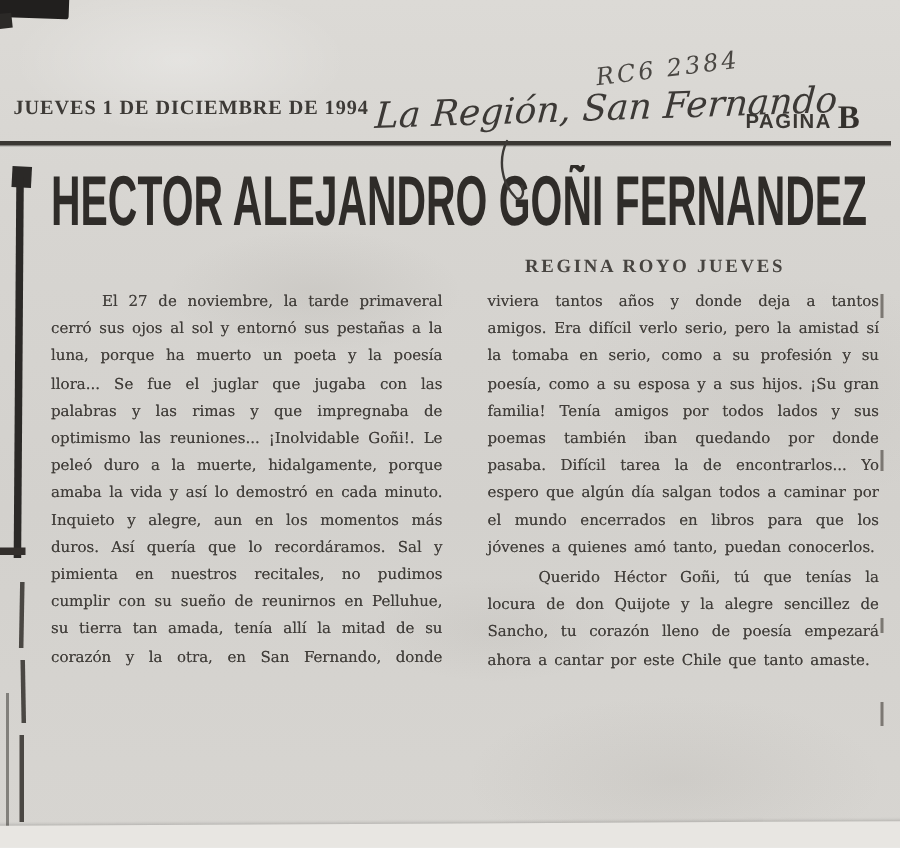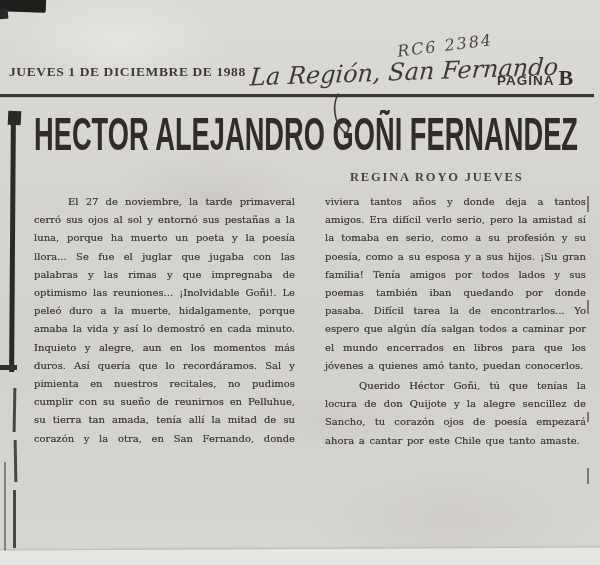--- a/index.html
+++ b/index.html
@@ -73,36 +73,36 @@
   <div class="lthin t2"></div>
   <div class="lthin t3"></div>
   <div class="lthin t4"></div>
   <div class="rdash r1"></div>
   <div class="rdash r2"></div>
   <div class="rdash r3"></div>
   <div class="rdash r4"></div>
 
   <div class="hw hw-code">RC6 2384</div>
 
-  <div class="dateline">JUEVES 1 DE DICIEMBRE DE 1988</div>
+  <div class="dateline">JUEVES 1 DE DICIEMBRE DE 1994</div>
   <div class="hw hw-paper">La Región, San Fernando</div>
   <div class="pagelabel">
     <span class="lbl">PAGINA</span>
     <span class="num">B</span>
   </div>
   <div class="rule"></div>
   <svg class="pen-tail" width="40" height="46">
     <path d="M20,2 C14,14 16,30 26,40 C29,42 32,38 30,32" fill="none" stroke="#3c3936" stroke-width="1.6" stroke-linecap="round"></path>
   </svg>
 
   <svg class="headline" width="552" height="52">
     <text x="2" y="40" textLength="544" lengthAdjust="spacingAndGlyphs" font-family="Liberation Sans, sans-serif" font-weight="bold" font-size="47" fill="#2f2c29">HECTOR ALEJANDRO GOÑI FERNANDEZ</text>
   </svg>
 
   <div class="byline">REGINA ROYO JUEVES</div>
 
   <div class="article">
     <p>El 27 de noviembre, la tarde primaveral cerró sus ojos al sol y entornó sus pestañas a la luna, porque ha muerto un poeta y la poesía llora... Se fue el juglar que jugaba con las palabras y las rimas y que impregnaba de optimismo las reuniones... ¡Inolvidable Goñi!. Le peleó duro a la muerte, hidalgamente, porque amaba la vida y así lo demostró en cada minuto. Inquieto y alegre, aun en los momentos más duros. Así quería que lo recordáramos. Sal y pimienta en nuestros recitales, no pudimos cumplir con su sueño de reunirnos en Pelluhue, su tierra tan amada, tenía allí la mitad de su corazón y la otra, en San Fernando, donde viviera tantos años y donde deja a tantos amigos. Era difícil verlo serio, pero la amistad sí la tomaba en serio, como a su profesión y su poesía, como a su esposa y a sus hijos. ¡Su gran familia! Tenía amigos por todos lados y sus poemas también iban quedando por donde pasaba. Difícil tarea la de encontrarlos... Yo espero que algún día salgan todos a caminar por el mundo encerrados en libros para que los jóvenes a quienes amó tanto, puedan conocerlos.</p>
-    <p>Querido Héctor Goñi, tú que tenías la locura de don Quijote y la alegre sencillez de Sancho, tu corazón ojos de poesía empezará ahora a cantar por este Chile que tanto amaste.</p>
+    <p>Querido Héctor Goñi, tú que tenías la locura de don Quijote y la alegre sencillez de Sancho, tu corazón lleno de poesía empezará ahora a cantar por este Chile que tanto amaste.</p>
   </div>
 
   <div class="bottom-strip"></div>
 </div>
 
 </body></html>

